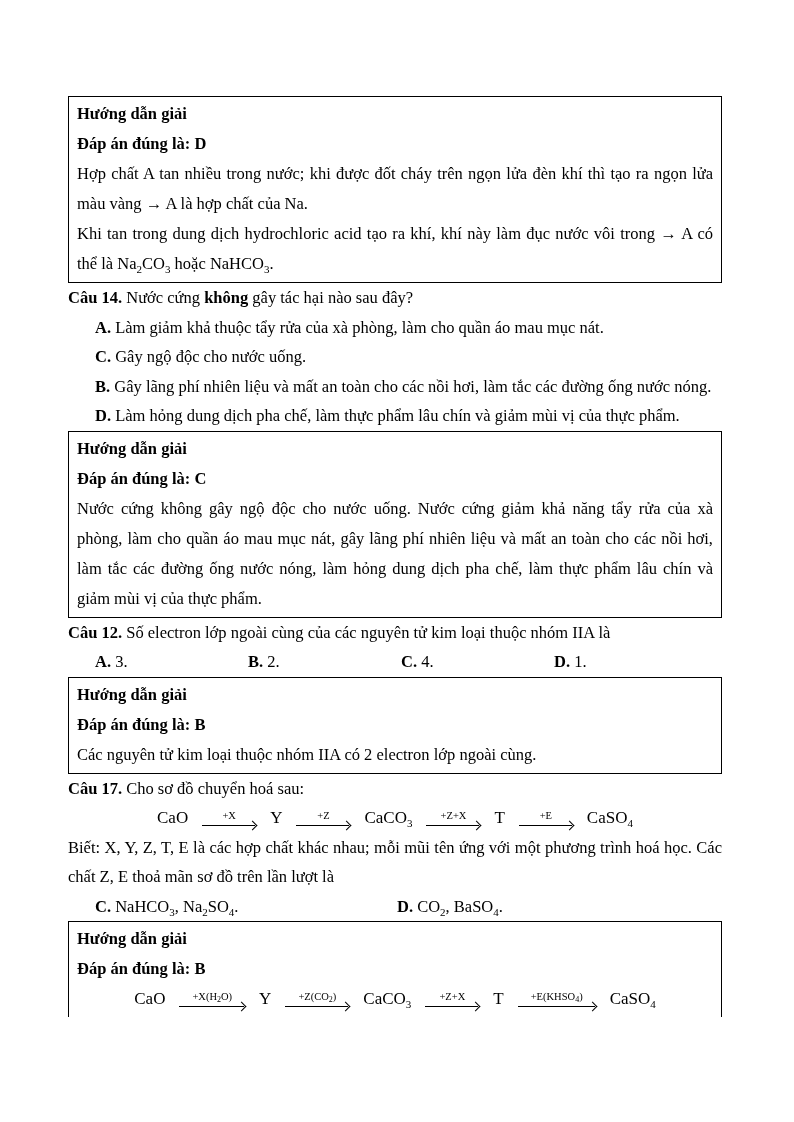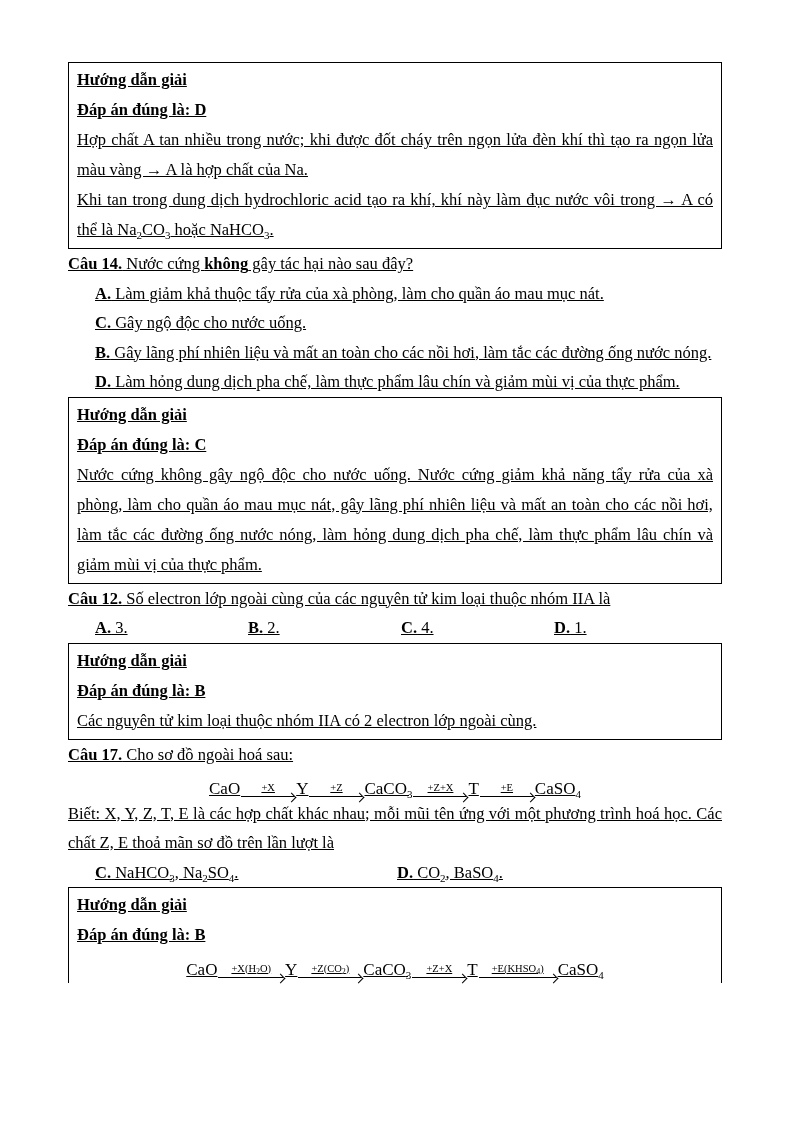--- a/index.html
+++ b/index.html
@@ -1,34 +1,34 @@
 <!DOCTYPE html>
 <html><head>
 <meta charset="utf-8">
 <style>
   html,body{margin:0;padding:0;}
   body{
     width:794px;height:1122px;background:#ffffff;position:relative;
     font-family:"Liberation Serif","DejaVu Serif",serif;
     font-size:16.5px;color:#000;overflow:hidden;
   }
-  .page{position:absolute;top:62px;left:68px;width:654px;text-decoration:underline;}
+  .page{position:absolute;top:96px;left:68px;width:654px;}
   .sol-box{border:1.5px solid #000;padding:2px 8px 3px 8px;box-sizing:border-box;}
   .sol-box.cut{border-bottom:none;}
   p{margin:0;line-height:30px;}
   .question p, .question .opt-row{line-height:29.5px;}
   .bold{font-weight:bold;}
   .just{text-align:justify;}
   .opt{text-indent:27px;}
   .opt-row{display:flex;padding-left:27px;}
   .optcell{white-space:nowrap;}
   .w153{width:153px;}
   .w302{width:302px;}
   sub{font-size:11px;vertical-align:-3.5px;line-height:0;}
-  .scheme-row{display:flex;align-items:flex-end;justify-content:center;height:29.5px;}
+  .scheme-row{display:flex;align-items:center;justify-content:center;height:29.5px;gap:13px;}
   .rxn-species{font-size:17px;white-space:nowrap;}
   .rxn-arrow{display:inline-flex;flex-direction:column;align-items:center;margin:0 1px;min-width:54px;transform:translateY(3px);}
   .rxn-label{font-size:10.5px;line-height:10px;padding:0 13px;white-space:nowrap;}
   .rxn-label sub{font-size:8px;vertical-align:-2px;}
   .rxn-shaft{position:relative;align-self:stretch;height:9px;}
   .rxn-shaft::before{content:"";position:absolute;left:0;right:1px;top:3.5px;border-top:1.3px solid #000;}
   .rxn-shaft::after{content:"";position:absolute;right:0;top:1px;width:6px;height:6px;border-top:1.3px solid #000;border-right:1.3px solid #000;transform:rotate(45deg);}
 </style>
 </head>
 <body>
@@ -66,21 +66,21 @@
     </div>
   </div>
 
   <div class="sol-box">
     <p class="bold">Hướng dẫn giải</p>
     <p class="bold">Đáp án đúng là: B</p>
     <p>Các nguyên tử kim loại thuộc nhóm IIA có 2 electron lớp ngoài cùng.</p>
   </div>
 
   <div class="question">
-    <p><span class="bold">Câu 17.</span><span> Cho sơ đồ ngoài hoá sau:</span></p>
+    <p><span class="bold">Câu 17.</span><span> Cho sơ đồ chuyển hoá sau:</span></p>
     <div class="scheme-row">
         <span class="rxn-species">CaO</span>
         <span class="rxn-arrow">
           <span class="rxn-label">+X</span>
           <span class="rxn-shaft"></span>
         </span>
         <span class="rxn-species">Y</span>
         <span class="rxn-arrow">
           <span class="rxn-label">+Z</span>
           <span class="rxn-shaft"></span>

